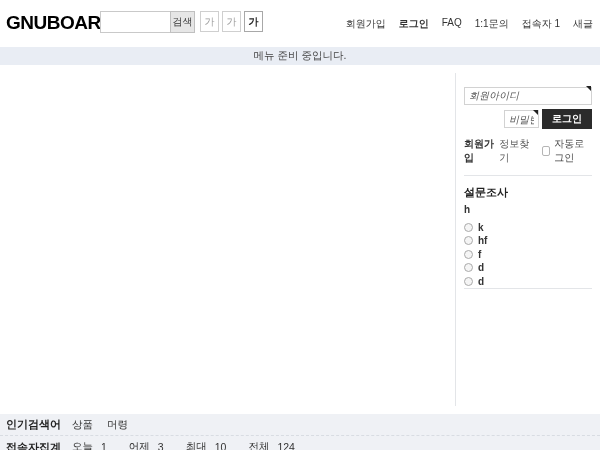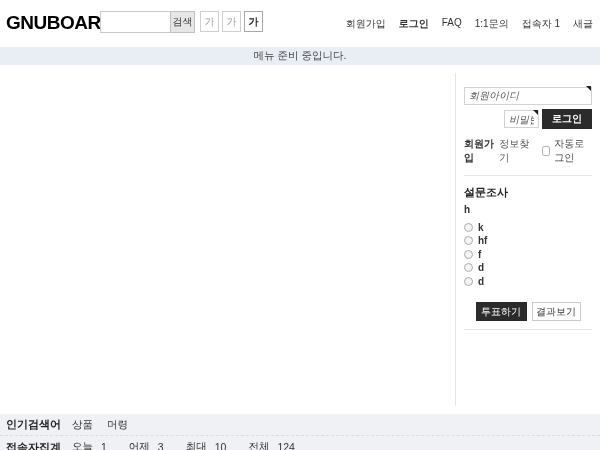--- a/index.html
+++ b/index.html
@@ -39,21 +39,21 @@
   .pw-row { display:flex; margin-top:4px; }
   .pw-row .input-wrap { flex:1;padding-left:40px; }
   .login-btn { width:50px; height:20px; margin-left:3px; background:var(--accent-dark,#2b2b2b);
     color:#fff; border:none; font-size:10px; font-weight:bold; cursor:pointer; }
   .login-links { display:flex; align-items:center; margin-top:8px; font-size:10px; color:#333; }
   .login-links .reg { font-weight:bold; cursor:pointer; }
   .login-links .find { margin-left:5px; color:#555; cursor:pointer; }
   .chk { width:10px; height:10px; border:1px solid #b5b5b5; background:#fff; border-radius:2px; margin-left:13px; cursor:pointer; }
   .auto-label { margin-left:4px; color:#444; cursor:pointer; }
 
-  .poll-box { padding:9px 0 8px 0; border-bottom:1px solid var(--border,#e5e5e5); }
+  .poll-box { padding:9px 0 0 0; border-bottom:1px solid var(--border,#e5e5e5); }
   .poll-title { font-size:11px; font-weight:bold; color:#222; }
   .poll-question { font-size:10px; font-weight:bold; color:#333; margin-top:4px; }
   .poll-options { margin-top:6px; }
   .poll-row { display:flex; align-items:center; height:13.5px; }
   .radio-dot { width:9px; height:9px; border:1px solid #aaa; border-radius:50%; background:#f5f5f5; cursor:pointer; flex:0 0 auto; }
   .poll-label { font-size:10px; font-weight:bold; color:#333; margin-left:5px; cursor:pointer; }
   .poll-btns { display:flex; justify-content:center; gap:5px; margin-top:14px; }
   .vote-btn { width:51px; height:19px; background:var(--accent-dark,#2b2b2b); color:#fff; border:none; font-size:10px; cursor:pointer; }
   .result-btn { width:49px; height:19px; background:#fff; color:#333; border:1px solid #c9c9c9; font-size:10px; cursor:pointer; }
 
@@ -141,24 +141,20 @@
           </div>
           <div class="poll-row">
             <span class="radio-dot"></span>
             <span class="poll-label">d</span>
           </div>
           <div class="poll-row">
             <span class="radio-dot"></span>
             <span class="poll-label">d</span>
           </div>
         </div>
-        <div class="poll-btns">
-          <button class="vote-btn">투표하기</button>
-          <button class="result-btn">결과보기</button>
-        </div>
       </div>
 
     </div>
   </div>
 
   <div class="footer">
     <div class="footer-row r1">
       <span class="footer-title">인기검색어</span>
       <span class="kw">상품</span>
       <span class="kw">머령</span>

